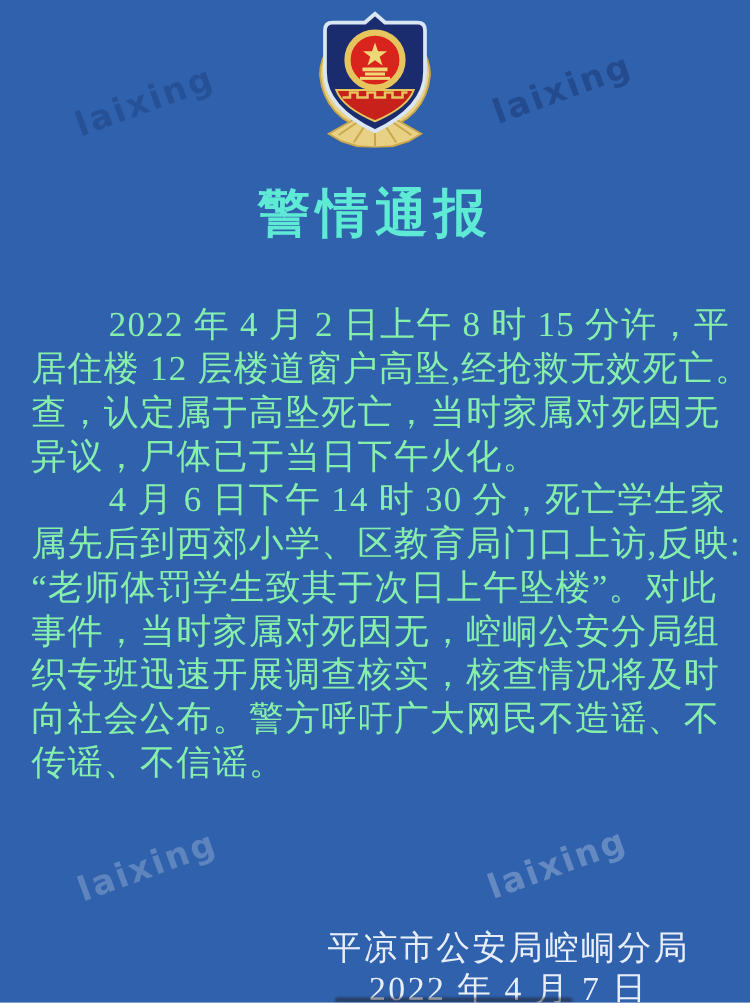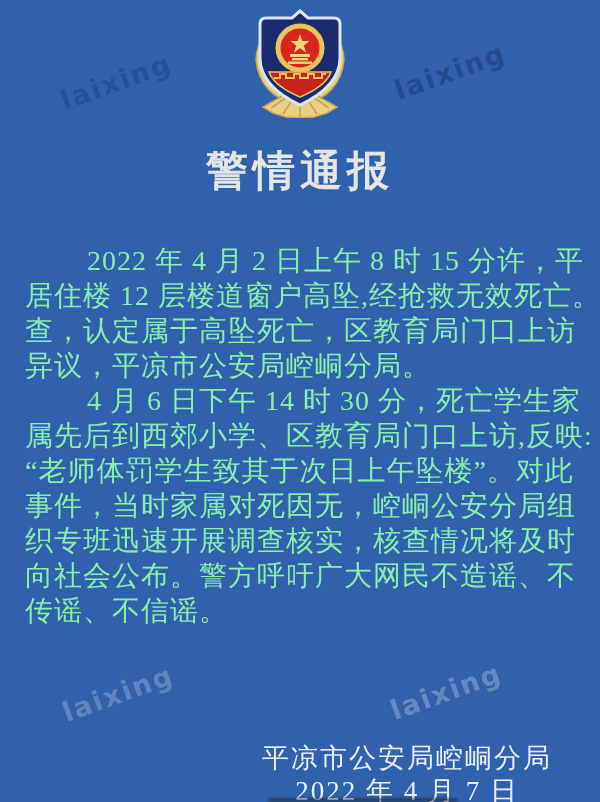--- a/index.html
+++ b/index.html
@@ -25,21 +25,21 @@
   .wm-bl{left:60px;top:678px;opacity:.28;}
   .wm-br{left:388px;top:676px;opacity:.32;}
   
   .emblem{position:absolute;left:247px;top:8px;width:106px;height:110px;}
   
   .title{
     position:absolute;left:0;top:143px;width:600px;
     text-align:center;
     font-family:"Liberation Sans","DejaVu Sans",sans-serif;
     font-weight:700;font-size:42px;letter-spacing:5px;
-    color:#e5e5e5;margin:0;
+    color:#5eead4;margin:0;
   }
   
   .body-text{
     position:absolute;left:25px;top:243px;width:552px;
     color:#86efac;
     font-size:28px;line-height:35px;letter-spacing:1px;
   }
   .line{white-space:nowrap;}
   .line.indent{padding-left:62px;}
   
@@ -86,22 +86,22 @@
 
     <path d="M22 64 H84 Q79 78 53 89 Q27 78 22 64 Z" fill="#c8201a" stroke="#e6c45e" stroke-width="1.6"></path>
     <path d="M27 70 H33 V66 H39 V70 H47 V66 H53 V70 H61 V66 H67 V70 H75 V66 H79" stroke="#e6c45e" stroke-width="2" fill="none"></path>
   </svg>
 
   <h1 class="title">警情通报</h1>
 
   <div class="body-text">
     <div class="line indent">2022 年 4 月 2 日上午 8 时 15 分许，平</div>
     <div class="line">居住楼 12 层楼道窗户高坠,经抢救无效死亡。</div>
-    <div class="line">查，认定属于高坠死亡，区教育局门口上访</div>
-    <div class="line">异议，平凉市公安局崆峒分局。</div>
+    <div class="line">查，认定属于高坠死亡，当时家属对死因无</div>
+    <div class="line">异议，尸体已于当日下午火化。</div>
     <div class="line indent">4 月 6 日下午 14 时 30 分，死亡学生家</div>
     <div class="line">属先后到西郊小学、区教育局门口上访,反映:</div>
     <div class="line">“老师体罚学生致其于次日上午坠楼”。对此</div>
     <div class="line">事件，当时家属对死因无，崆峒公安分局组</div>
     <div class="line">织专班迅速开展调查核实，核查情况将及时</div>
     <div class="line">向社会公布。警方呼吁广大网民不造谣、不</div>
     <div class="line">传谣、不信谣。</div>
   </div>
 
   <div class="footer">

